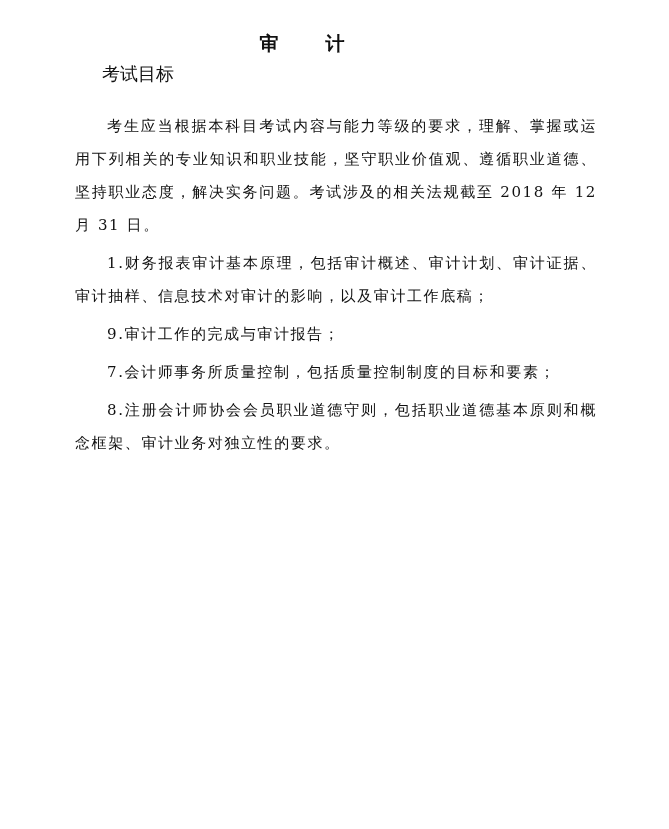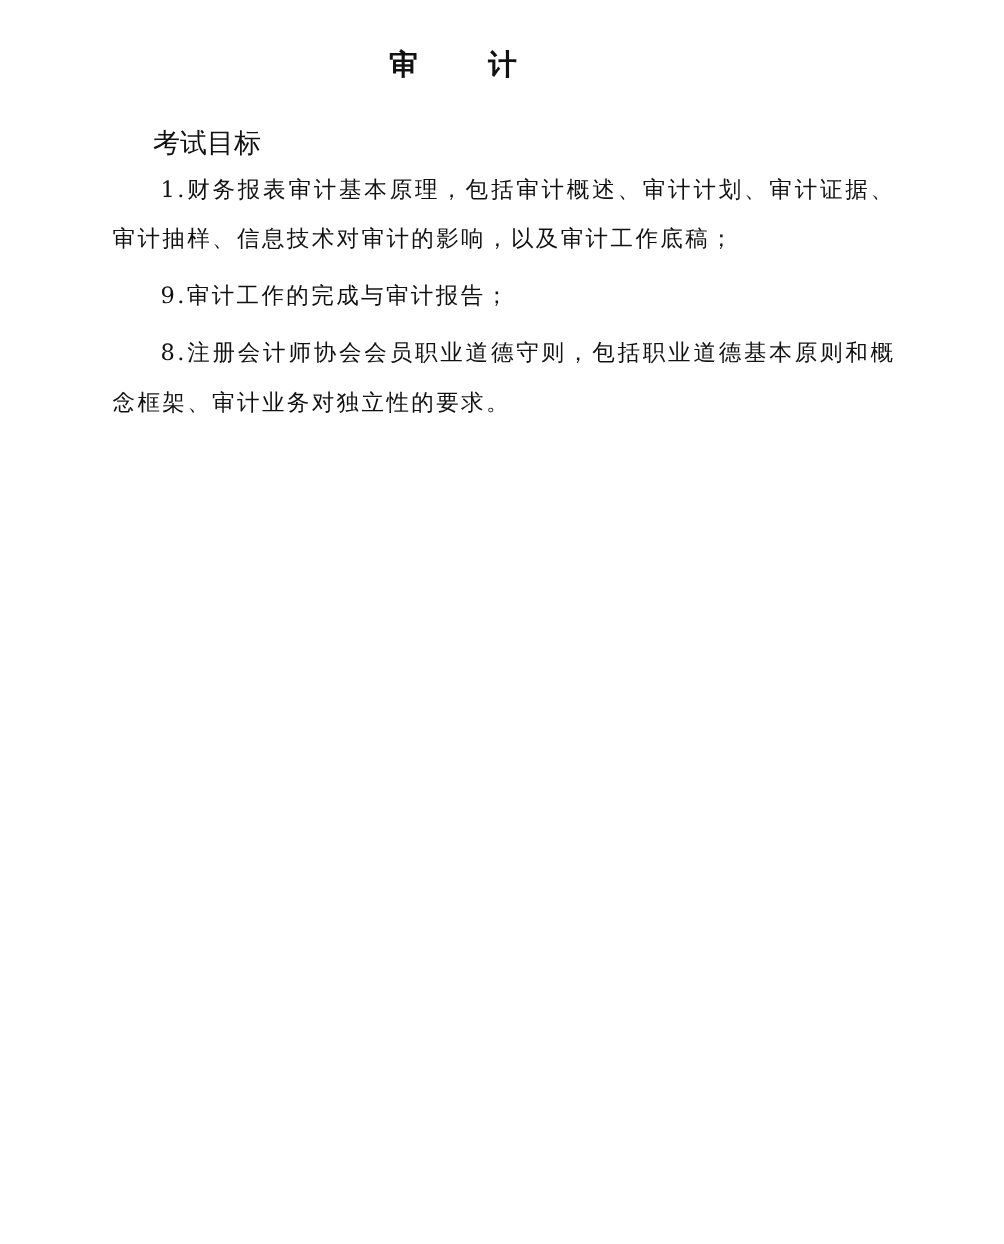--- a/index.html
+++ b/index.html
@@ -1,31 +1,33 @@
 <!DOCTYPE html>
 <html><head>
 <meta charset="utf-8">
 <style>
   html, body { margin: 0; padding: 0; background: #ffffff; }
   body { width: 669px; height: 829px; position: relative; overflow: hidden;
          font-family: "DejaVu Serif", "Liberation Serif", serif; color: #111; }
   .title { position: absolute; top: 28px; left: 0; width: 618px; text-align: center;
            font-family: "DejaVu Sans", "Liberation Sans", sans-serif; font-weight: bold;
            font-size: 19px; letter-spacing: 14px; line-height: 30px; }
-  .heading { position: absolute; top: 82px; left: 102px;
+  .heading { position: absolute; top: 60px; left: 102px;
              font-family: "DejaVu Sans", "Liberation Sans", sans-serif;
              font-size: 18px; line-height: 28px; }
   .body { position: absolute; top: 110px; left: 75px; width: 522px; }
   .para { margin: 0 0 5px 0; font-size: 15px; line-height: 33px; letter-spacing: 1.6px;
           text-indent: 32px; text-align: justify; }
 </style>
 </head>
 <body>
 
 <div>
   <div class="title">审　计</div>
   <div class="heading">考试目标</div>
   <div class="body">
+    <p class="para">考生应当根据本科目考试内容与能力等级的要求，理解、掌握或运用下列相关的专业知识和职业技能，坚守职业价值观、遵循职业道德、坚持职业态度，解决实务问题。考试涉及的相关法规截至 2018 年 12 月 31 日。</p>
     <p class="para">1.财务报表审计基本原理，包括审计概述、审计计划、审计证据、审计抽样、信息技术对审计的影响，以及审计工作底稿；</p>
     <p class="para">9.审计工作的完成与审计报告；</p>
+    <p class="para">7.会计师事务所质量控制，包括质量控制制度的目标和要素；</p>
     <p class="para">8.注册会计师协会会员职业道德守则，包括职业道德基本原则和概念框架、审计业务对独立性的要求。</p>
   </div>
 </div>
 
 </body></html>

